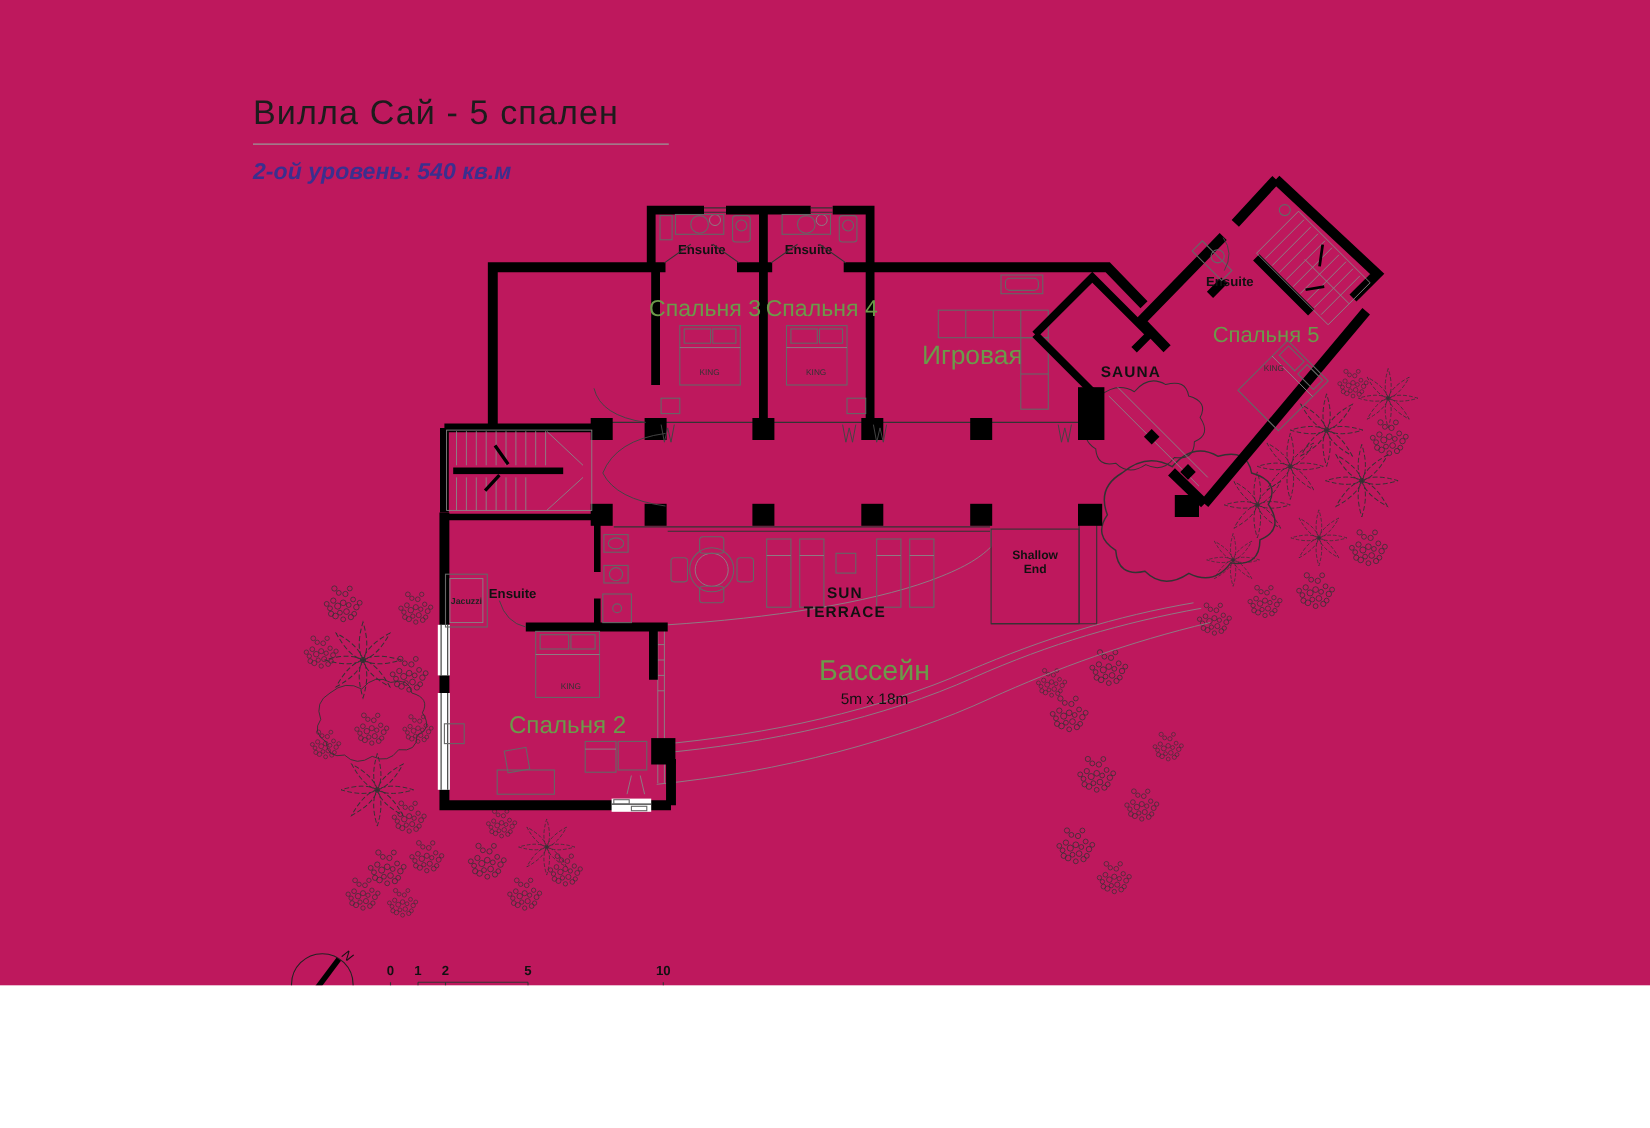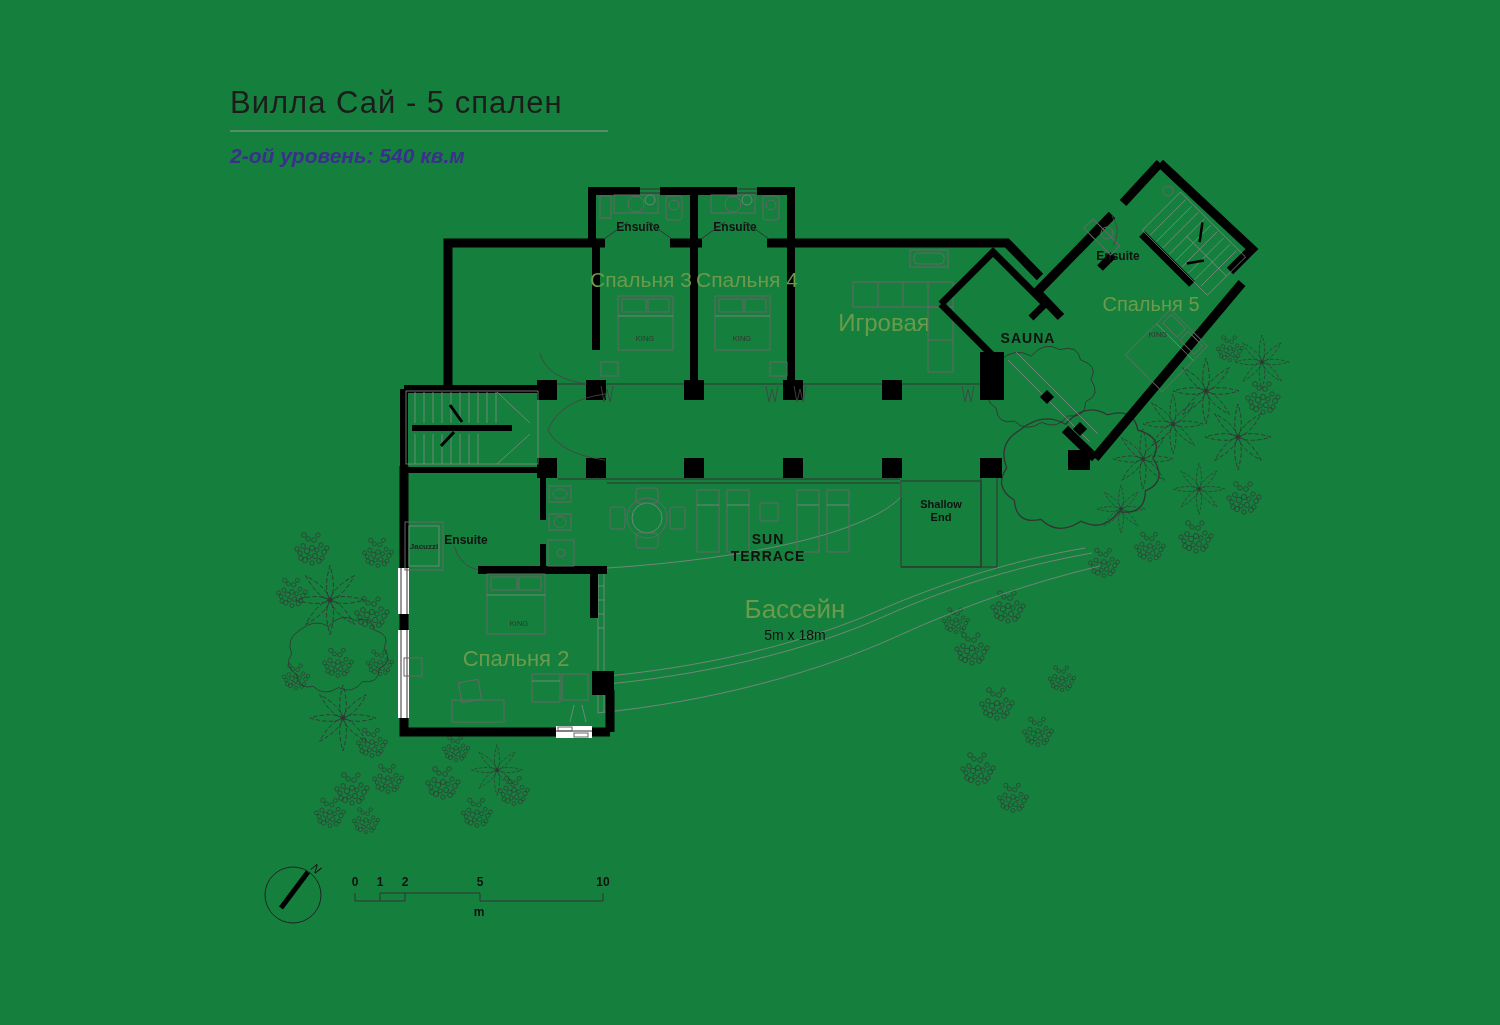--- a/index.html
+++ b/index.html
@@ -1,16 +1,16 @@
 <!DOCTYPE html>
 <html><head>
 <meta charset="utf-8">
 <style>
   html,body{margin:0;padding:0;background:#fff;}
-  .page{position:relative;width:1500px;height:1025px;background:#15803d;overflow:hidden;
+  .page{position:relative;width:1500px;height:896px;background:#be185d;overflow:hidden;
         font-family:"Liberation Sans", sans-serif;}
   svg{display:block}
   svg text{font-family:"Liberation Sans", sans-serif;}
   .t-title{font-size:31px;fill:#1c1c1c;letter-spacing:1px;}
   .t-sub{font-size:21px;font-weight:bold;font-style:italic;fill:#3b2f8e;}
   .t-room{fill:#6b9a4a;}
   .t-room-21{font-size:21px;}
   .t-room-22{font-size:22px;}
   .t-room-24{font-size:24px;}
   .t-room-26{font-size:26px;}

